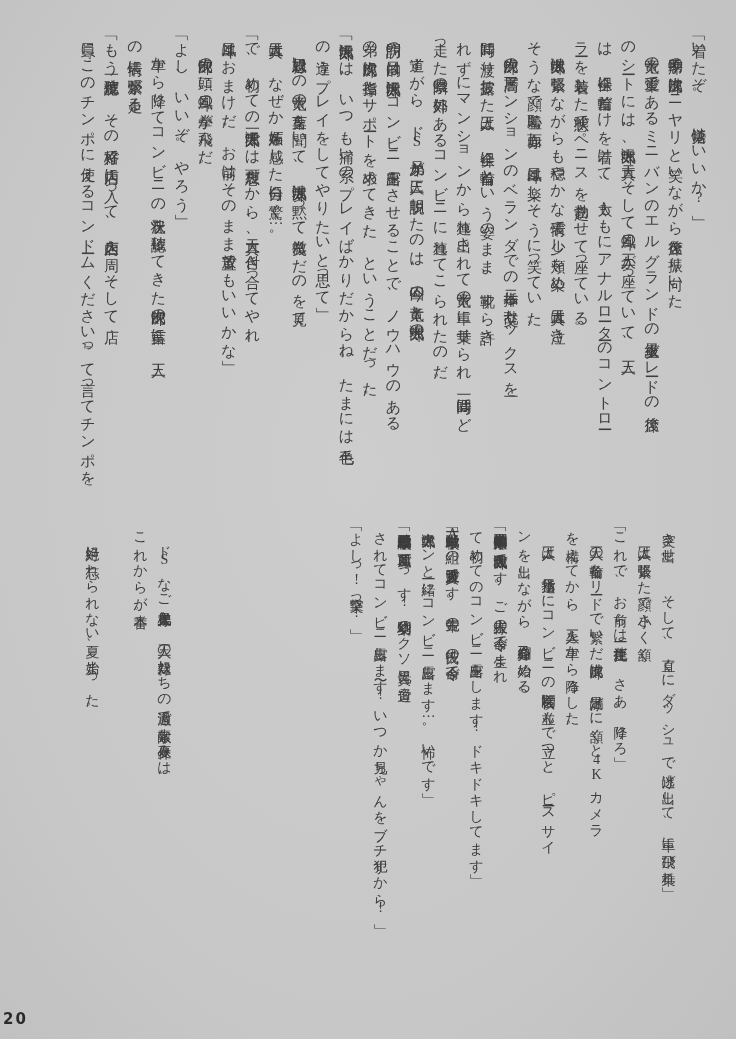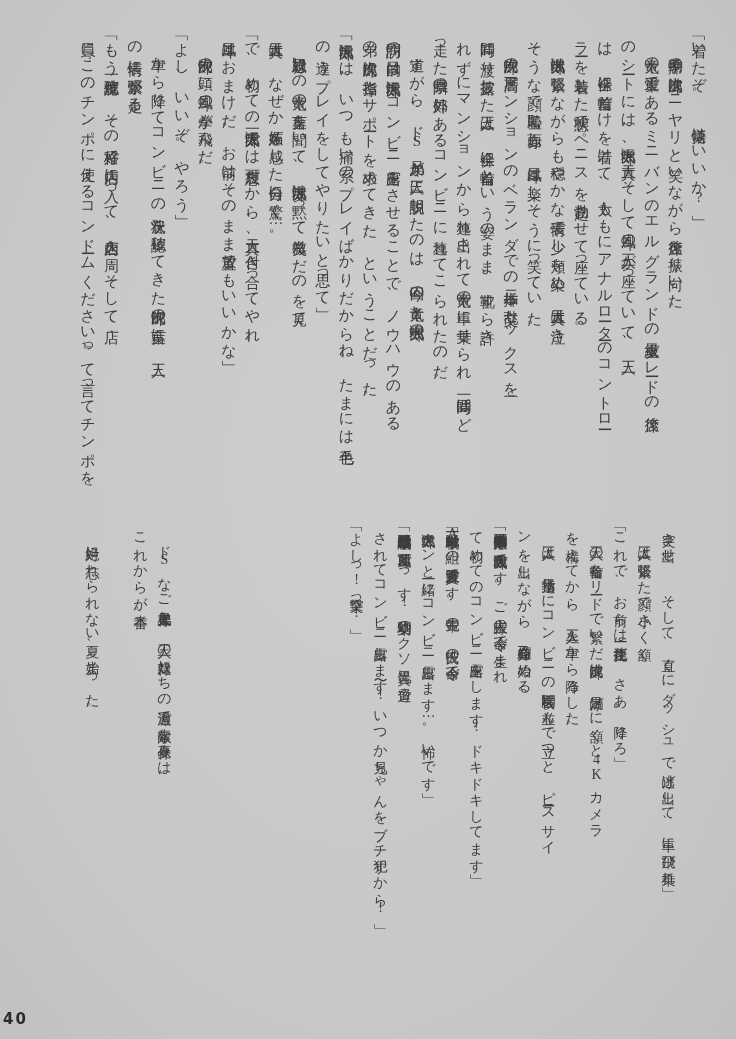--- a/index.html
+++ b/index.html
@@ -86,15 +86,15 @@
     <div class="line">「武野鼓小学校五年三組の葛西風斗でっす!幼馴染のクソ兄貴に脅迫</div>
     <div class="line">されてコンビニ露出しま〜す!いつか兄ちゃんをブチ犯すから!」</div>
     <div class="line">「よしっ!突撃っ!」</div>
     <div class="gap-wide"></div>
     <div class="line indent">ドSなご主人様兄弟と、三人の奴隷たちの過激で素敵な夏休みは、</div>
     <div class="line">これからが本番。</div>
     <div class="gap-one"></div>
     <div class="line indent">絶対に忘れられない夏、始まった。</div>
   </div>
 
-  <div class="page-number">40</div>
+  <div class="page-number">20</div>
 
 </div>
 
 </body></html>

